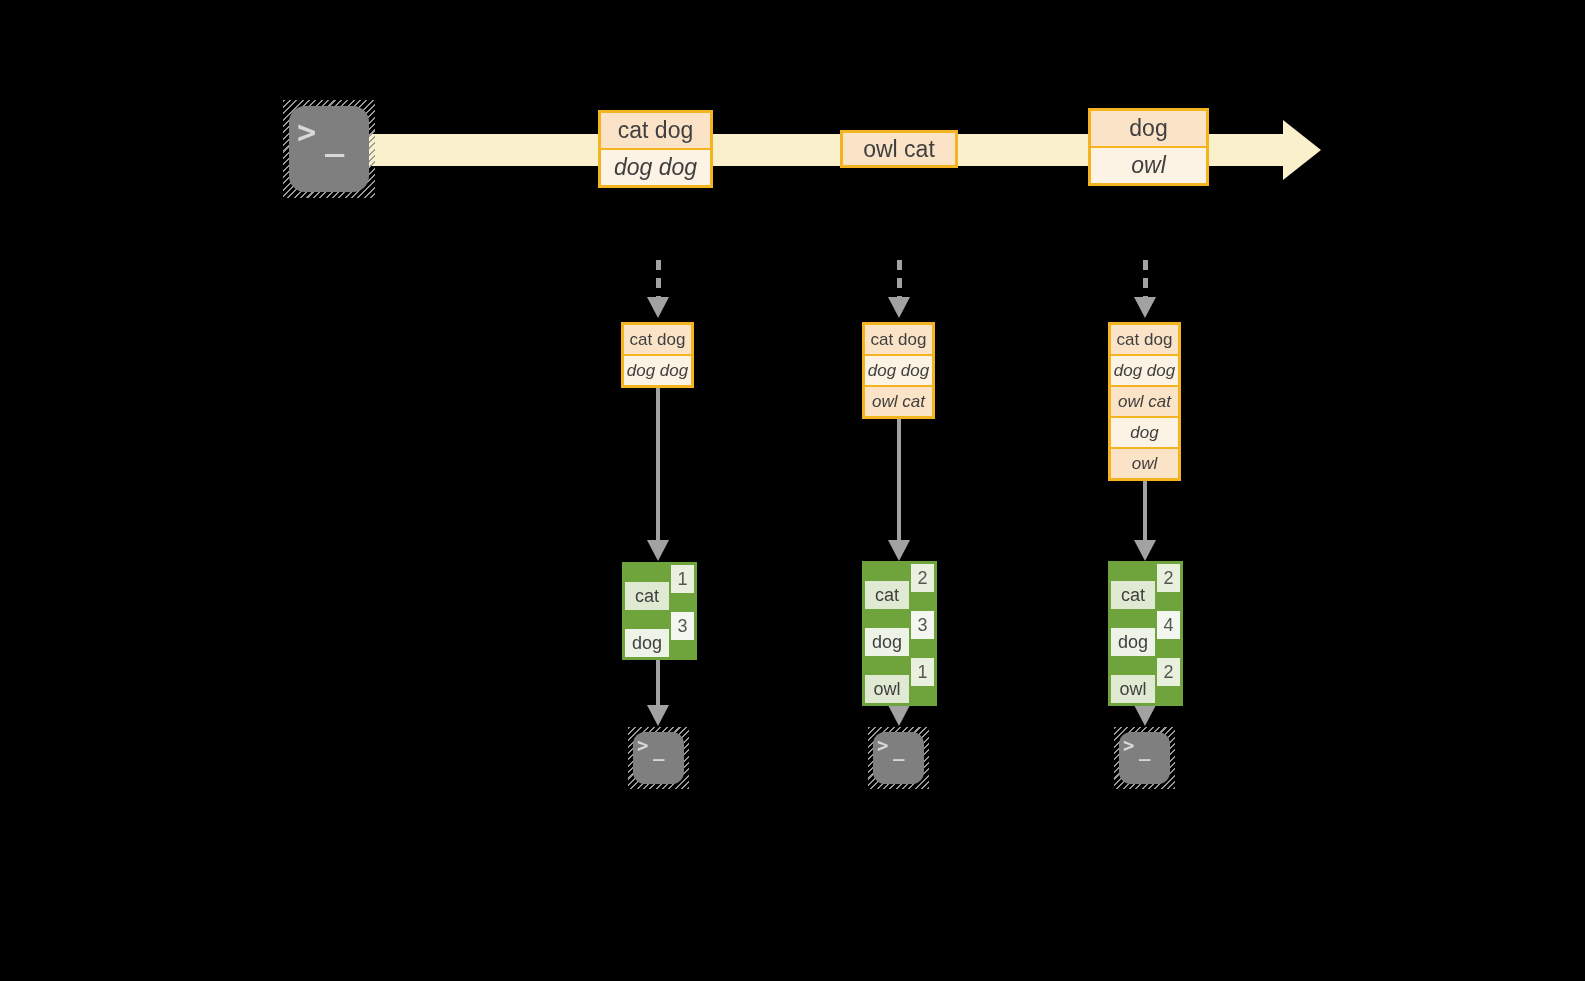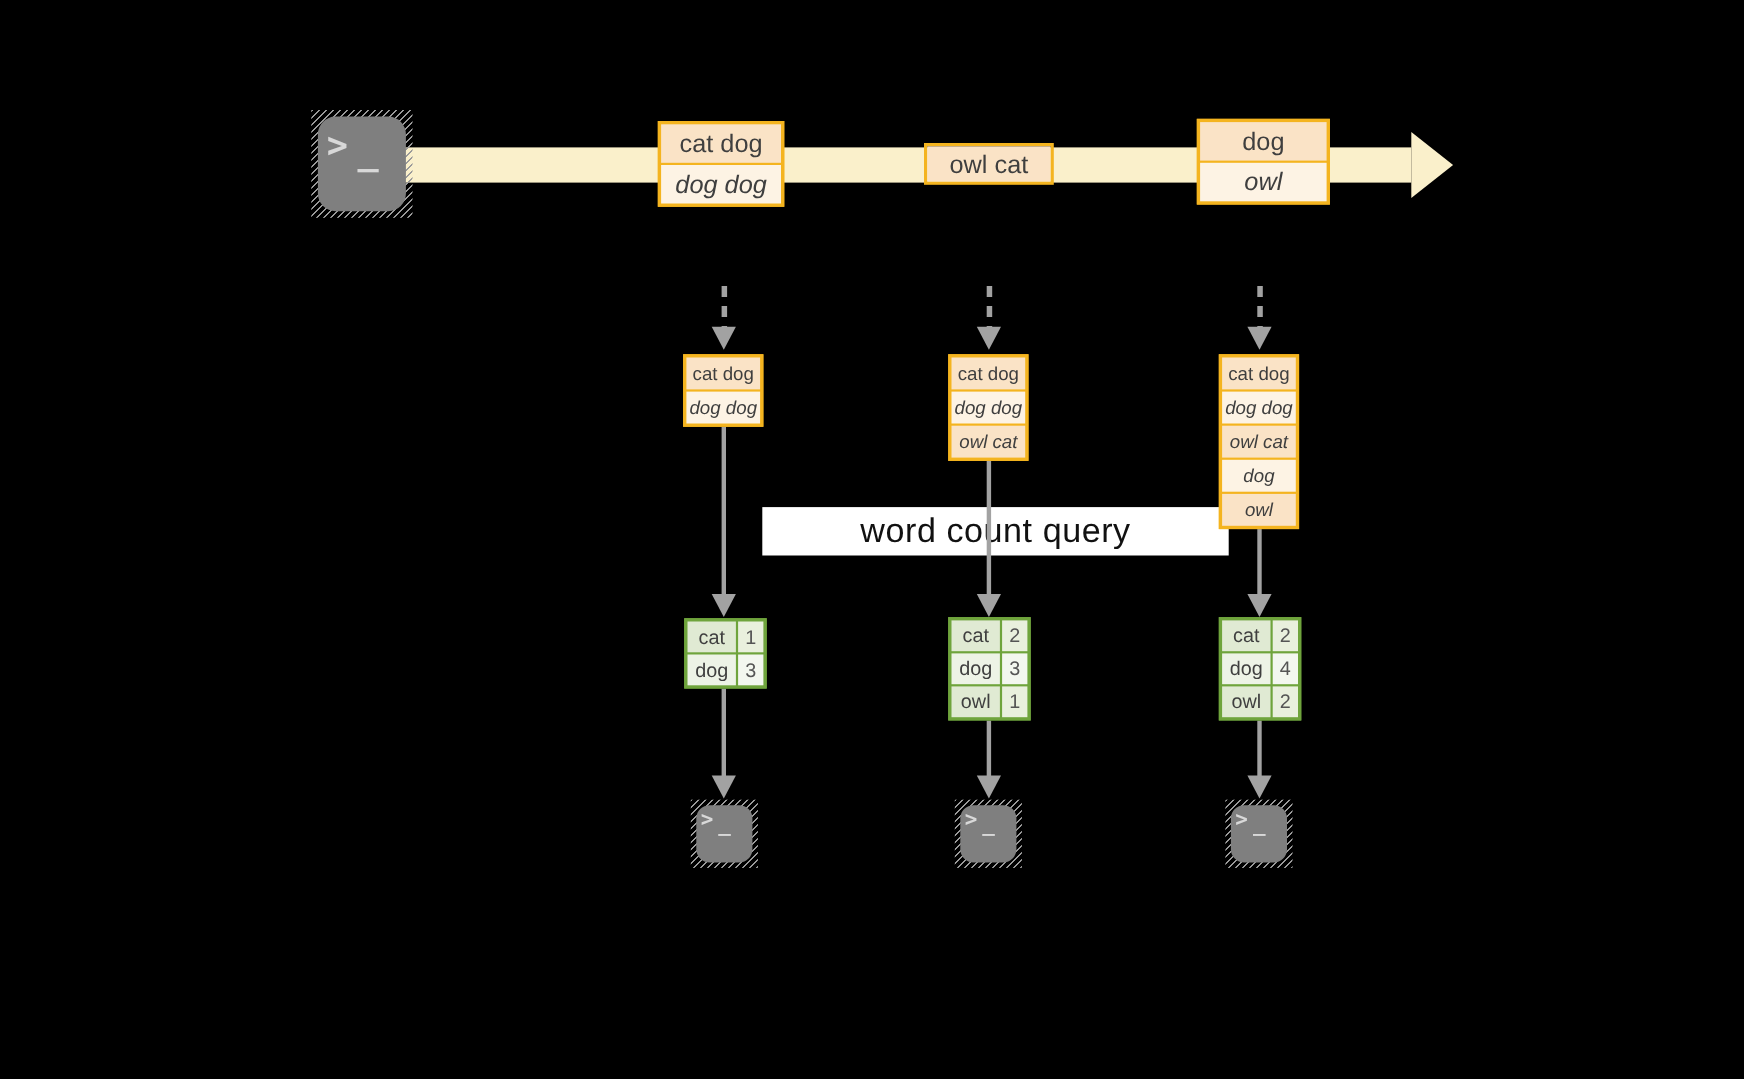--- a/index.html
+++ b/index.html
@@ -50,21 +50,21 @@
   
   .query-band{position:absolute;left:693px;top:461px;width:424px;height:44px;
     background:var(--query-band-bg);z-index:2;display:flex;align-items:center;justify-content:center;}
   .query-band span{font-size:31px;color:var(--query-text);letter-spacing:0.5px;}
   
   .gtable{position:absolute;border:3px solid var(--green-border);background:var(--green-border);
     display:flex;flex-direction:column;z-index:4;}
   .gtable .row{display:flex;}
   .gtable .row + .row{margin-top:2px;}
   .gtable .wcell{width:44px;height:28px;display:flex;align-items:center;justify-content:center;
-    font-size:18px;color:var(--text-dark);}
+    font-size:18px;color:var(--text-dark);margin-top:17px;}
   .gtable .ncell{width:23px;height:28px;margin-left:2px;display:flex;align-items:center;justify-content:center;
     font-size:18px;color:#555;}
   .r-dark .wcell{background:var(--green-cell-dark);}
   .r-dark .ncell{background:#E9F0DD;}
   .r-light .wcell{background:#EDF3E6;}
   .r-light .ncell{background:#F3F7EF;}
   
   .term{position:absolute;z-index:5;
     background:repeating-linear-gradient(135deg,#9a9a9a 0 1.5px,rgba(0,0,0,0) 1.5px 4.5px);}
   .term .inner{position:absolute;background:var(--terminal-gray);}
@@ -122,23 +122,20 @@
     <div class="cell c-dark">owl cat</div>
   </div>
   <div class="obox state" style="left:1108px;top:322px;width:73px;">
     <div class="cell c-dark">cat dog</div>
     <div class="cell c-light">dog dog</div>
     <div class="cell c-dark">owl cat</div>
     <div class="cell c-light">dog</div>
     <div class="cell c-dark">owl</div>
   </div>
 
-  <div class="query-band">
-    <span>word count query</span>
-  </div>
 
   <div class="solid-stem" style="left:656px;top:388px;height:153px;"></div>
   <div class="ahead" style="left:647px;top:540px;"></div>
   <div class="solid-stem" style="left:897px;top:419px;height:122px;"></div>
   <div class="ahead" style="left:888px;top:540px;"></div>
   <div class="solid-stem" style="left:1143px;top:481px;height:60px;"></div>
   <div class="ahead" style="left:1134px;top:540px;"></div>
 
   <div class="gtable" style="left:622px;top:562px;">
     <div class="row r-dark">

